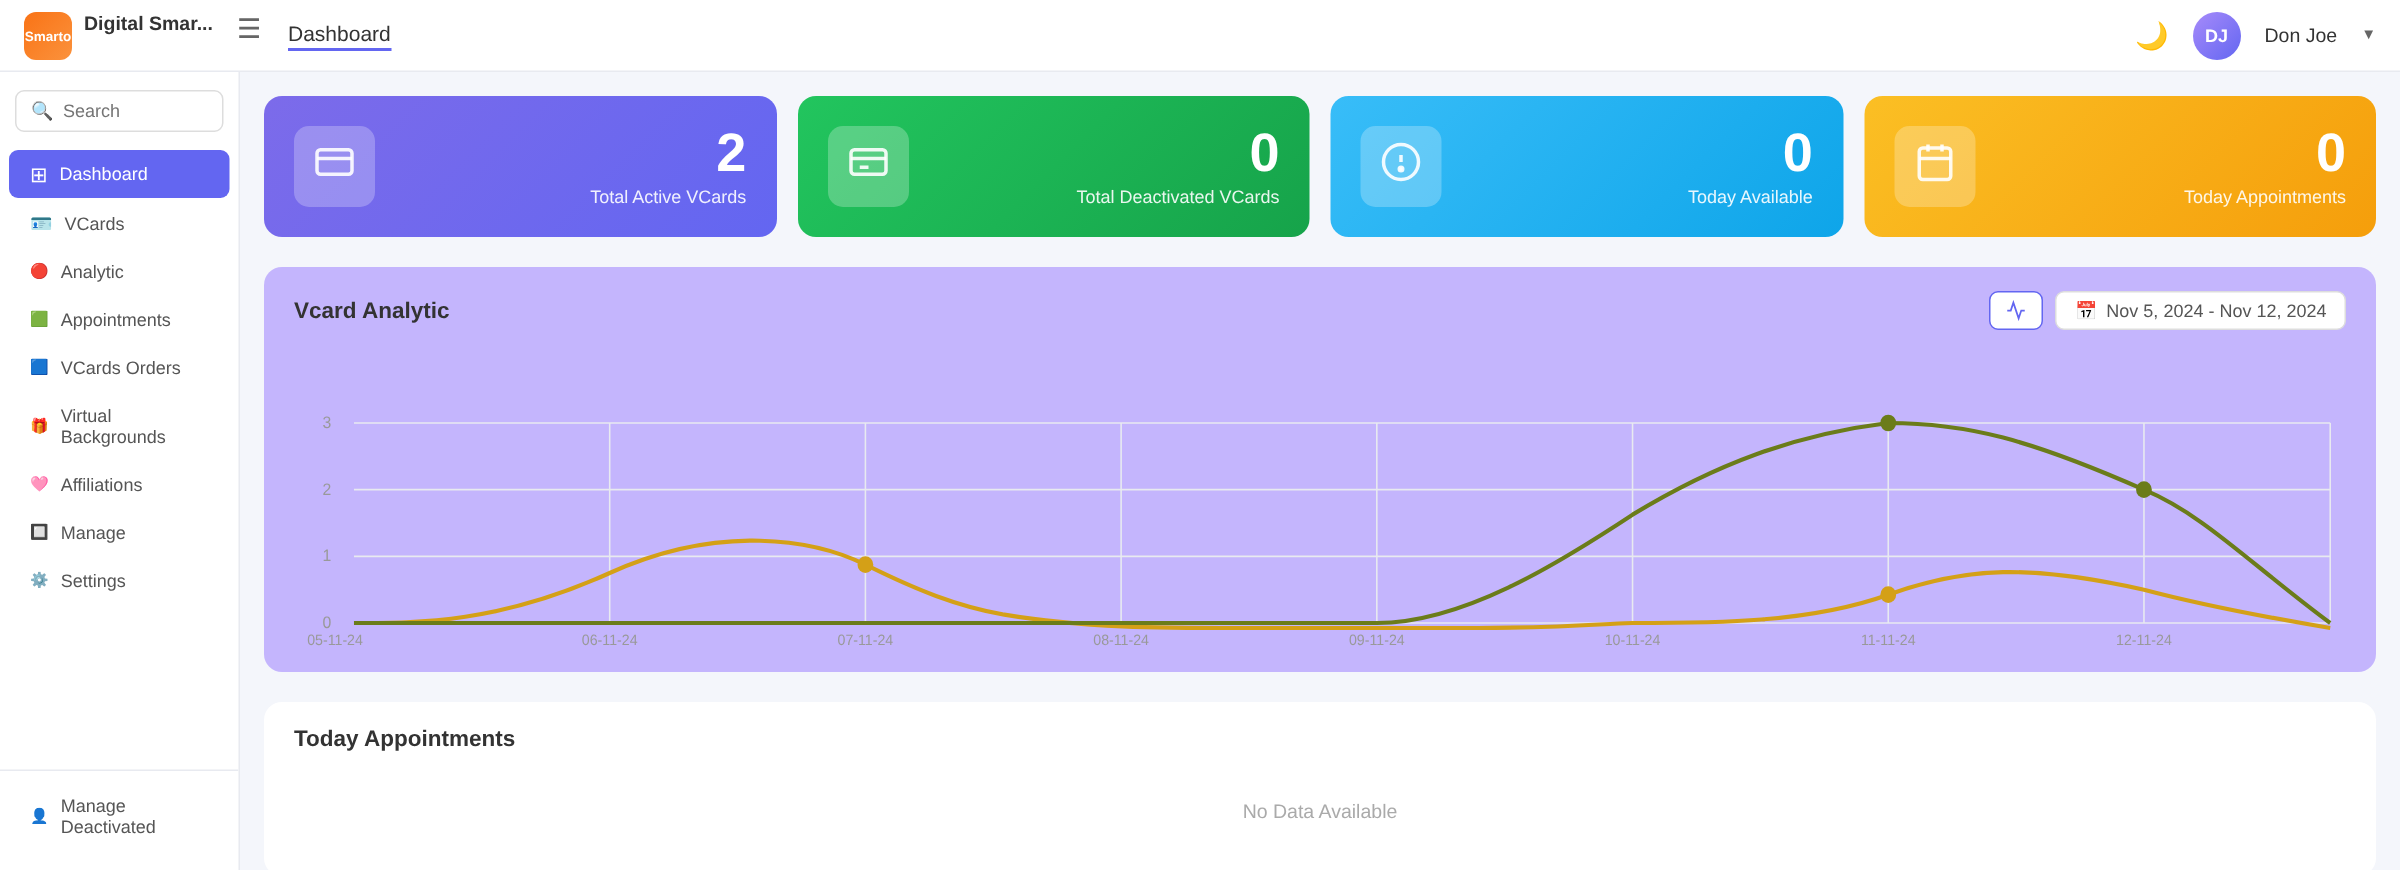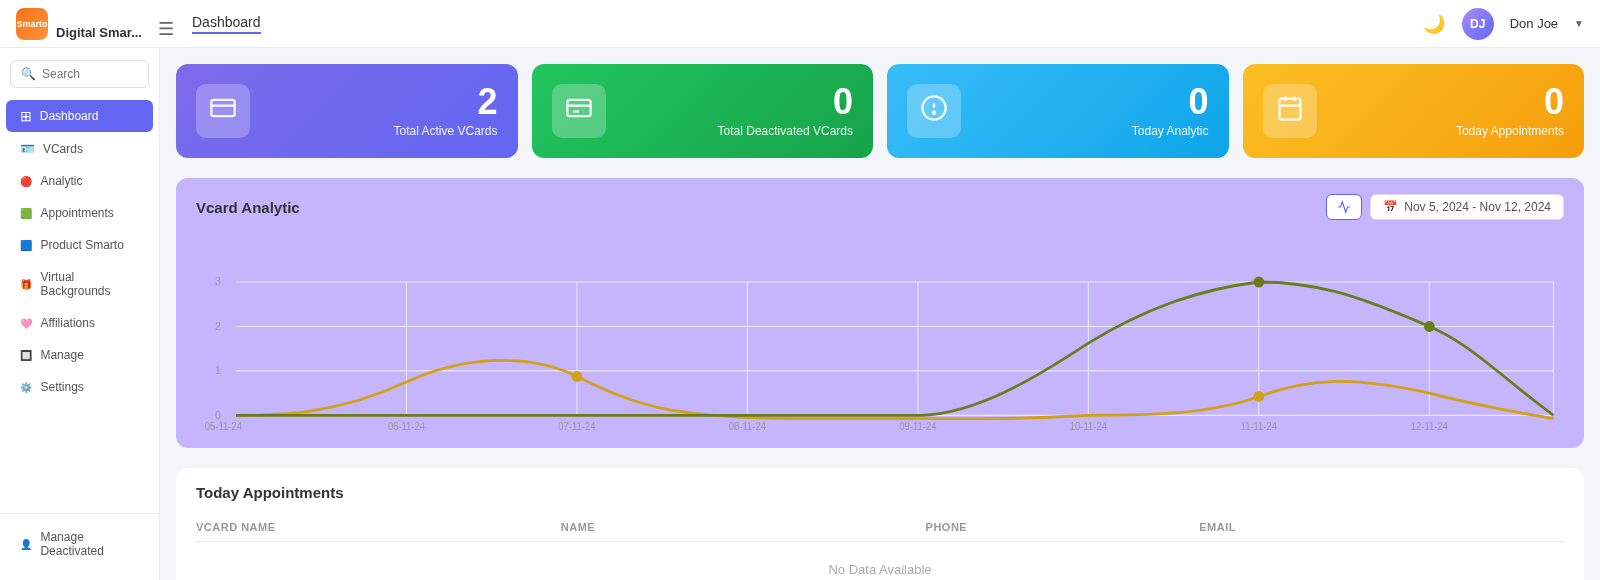--- a/index.html
+++ b/index.html
@@ -4,21 +4,21 @@
   <style>
     * { box-sizing: border-box; margin: 0; padding: 0; }
     body { font-family: 'Segoe UI', Arial, sans-serif; background: #f4f6fb; display: flex; flex-direction: column; height: 580px; overflow: hidden; }
 
     
     .topnav {
       display: flex; align-items: center; background: #fff;
       height: 48px; padding: 0 16px; border-bottom: 1px solid #e8eaf0;
       position: fixed; top: 0; left: 0; right: 0; z-index: 100;
     }
-    .logo-area { display: flex; align-items: flex-end; gap: 8px; width: 160px; }
+    .logo-area { display: flex; align-items: flex-start; gap: 8px; width: 160px; }
     .logo-badge {
       width: 32px; height: 32px; background: linear-gradient(135deg, #f97316, #fb923c);
       border-radius: 8px; display: flex; align-items: center; justify-content: center;
       color: #fff; font-weight: bold; font-size: 11px;
     }
     .app-title { font-size: 13px; font-weight: 600; color: #333; }
     .hamburger { margin-left: 8px; cursor: pointer; color: #666; font-size: 18px; }
     .nav-breadcrumb { font-size: 14px; color: #333; border-bottom: 2px solid #6366f1; padding-bottom: 2px; margin-left: 16px; }
     .nav-right { display: flex; align-items: center; gap: 16px; margin-left: auto; }
     .dark-mode-icon { font-size: 18px; color: #555; cursor: pointer; }
@@ -144,21 +144,21 @@
     <div class="sidebar-item">
       <span class="item-icon" style="font-size:10px;">🔴</span>
       <span>Analytic</span>
     </div>
     <div class="sidebar-item">
       <span class="item-icon" style="font-size:10px;">🟩</span>
       <span>Appointments</span>
     </div>
     <div class="sidebar-item">
       <span class="item-icon" style="font-size:10px;">🟦</span>
-      <span>Product Smarto</span>
+      <span>VCards Orders</span>
     </div>
     <div class="sidebar-item">
       <span class="item-icon" style="font-size:10px;">🎁</span>
       <span>Virtual Backgrounds</span>
     </div>
     <div class="sidebar-item">
       <span class="item-icon" style="font-size:10px;">🩷</span>
       <span>Affiliations</span>
     </div>
     <div class="sidebar-item">
@@ -214,21 +214,21 @@
           <span class="stat-icon">
             <svg width="28" height="28" viewBox="0 0 24 24" fill="none" stroke="rgba(255,255,255,0.9)" stroke-width="2">
               <circle cx="12" cy="12" r="10"></circle>
                 <line x1="12" y1="8" x2="12" y2="12"></line>
                 <circle cx="12" cy="16" r="1" fill="rgba(255,255,255,0.9)"></circle>
             </svg>
           </span>
         </div>
         <div class="stat-info">
           <div class="stat-number">0</div>
-          <div class="stat-label">Today Analytic</div>
+          <div class="stat-label">Today Available</div>
         </div>
       </div>
       <div class="stat-card yellow">
         <div class="stat-icon-box">
           <span class="stat-icon">
             <svg width="28" height="28" viewBox="0 0 24 24" fill="none" stroke="rgba(255,255,255,0.9)" stroke-width="2">
               <rect x="3" y="4" width="18" height="18" rx="2"></rect>
                 <line x1="16" y1="2" x2="16" y2="6"></line>
                 <line x1="8" y1="2" x2="8" y2="6"></line>
                 <line x1="3" y1="10" x2="21" y2="10"></line>
@@ -298,23 +298,17 @@
           <text x="686" y="178" font-size="9" fill="#999" text-anchor="middle">09-11-24</text>
           <text x="848" y="178" font-size="9" fill="#999" text-anchor="middle">10-11-24</text>
           <text x="1010" y="178" font-size="9" fill="#999" text-anchor="middle">11-11-24</text>
           <text x="1172" y="178" font-size="9" fill="#999" text-anchor="middle">12-11-24</text>
         </svg>
       </div>
     </div>
 
     <div class="appointments-section">
       <div class="section-title">Today Appointments</div>
-      <div class="table-header">
-        <div class="th">VCARD NAME</div>
-        <div class="th">NAME</div>
-        <div class="th">PHONE</div>
-        <div class="th">EMAIL</div>
-      </div>
       <div class="table-empty">No Data Available</div>
     </div>
 
   </main>
 </div>
 
 </body></html>

